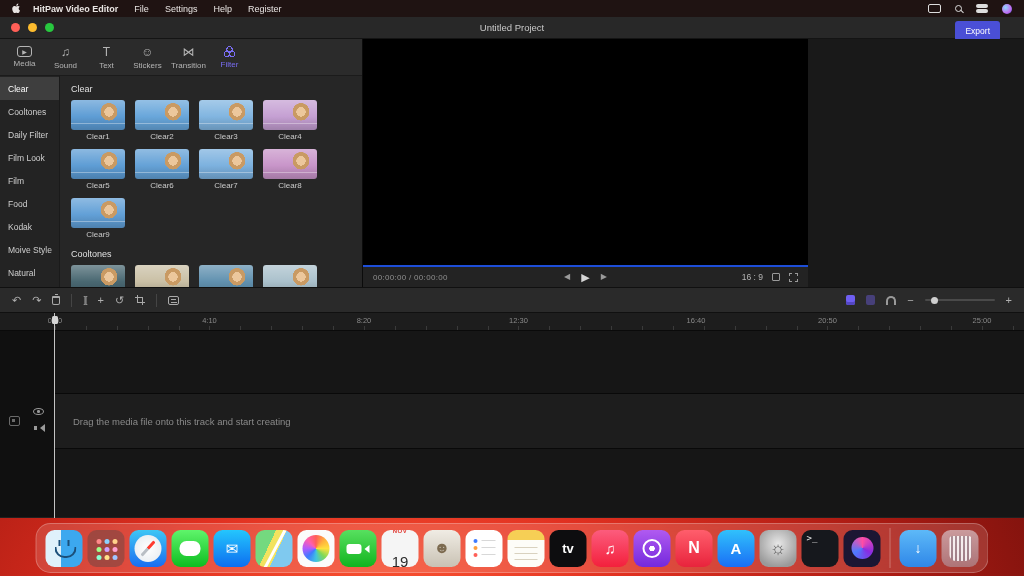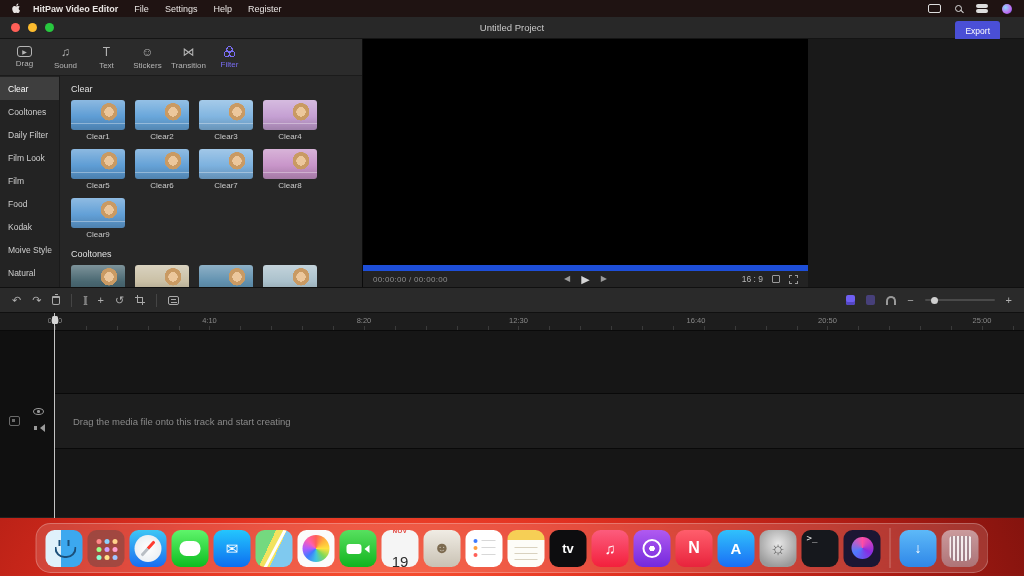--- a/index.html
+++ b/index.html
@@ -65,21 +65,21 @@
   .thumb { width:54px; height:30px; border-radius:3px; position:relative; overflow:hidden;
     background: linear-gradient(180deg, rgba(255,255,255,0.30), rgba(255,255,255,0.02) 55%, rgba(0,0,0,0.18)), var(--tint,#5b9bd4); }
   .thumb::after { content:''; position:absolute; right:5px; top:2px; width:22px; height:28px;
     background: radial-gradient(ellipse 55% 45% at 50% 35%, #ecc79c 0 38%, #c99a63 39% 68%, rgba(201,154,99,0) 70%); }
   .thumb::before { content:''; position:absolute; left:0; bottom:6px; width:100%; height:1.5px; background:rgba(255,255,255,0.35); }
   .flabel { font-size:8px; color:#c9c9c9; text-align:center; margin-top:2px; }
 
   
   .previewcol { flex:1; position:relative; background:#191919; }
   .canvas { position:absolute; left:0; top:0; width:445px; height:226px; background:#000; }
-  .pcontrols { position:absolute; left:0; top:226px; width:445px; height:22px; background:#232323; border-top:6px solid #1d4ed8;
+  .pcontrols { position:absolute; left:0; top:226px; width:445px; height:22px; background:#232323; border-top:2px solid #1d4ed8;
     display:flex; align-items:center; padding:0 10px; }
   .ptime { font-size:8px; color:#8f8f8f; letter-spacing:.3px; }
   .transport { position:absolute; left:50%; transform:translateX(-50%); display:flex; gap:11px; align-items:center; }
   .tbtn { color:#9a9a9a; font-size:8px; line-height:1; }
   .tbtn.play { color:#d5d5d5; font-size:11px; }
   .pright { margin-left:auto; display:flex; align-items:center; gap:9px; }
   .aspect { font-size:8.5px; color:#b5b5b5; }
   .i-frame { width:8px; height:8px; border:1px solid #9a9a9a; border-radius:1px; }
   .i-full { width:9px; height:9px; background-image:
       linear-gradient(#9a9a9a,#9a9a9a),linear-gradient(#9a9a9a,#9a9a9a),linear-gradient(#9a9a9a,#9a9a9a),linear-gradient(#9a9a9a,#9a9a9a),
@@ -229,21 +229,21 @@
       <span class="tl grn"></span>
       <span class="wtitle">Untitled Project</span>
       <button class="export">Export</button>
     </div>
 
     <div class="upper">
       <div class="leftpanel">
         <div class="tabbar">
             <div class="tab">
               <span class="tab-icon icon-media">▶</span>
-              <span class="tab-label">Drag</span>
+              <span class="tab-label">Media</span>
             </div>
             <div class="tab">
               <span class="tab-icon">♫</span>
               <span class="tab-label">Sound</span>
             </div>
             <div class="tab">
               <span class="tab-icon">T</span>
               <span class="tab-label">Text</span>
             </div>
             <div class="tab">

